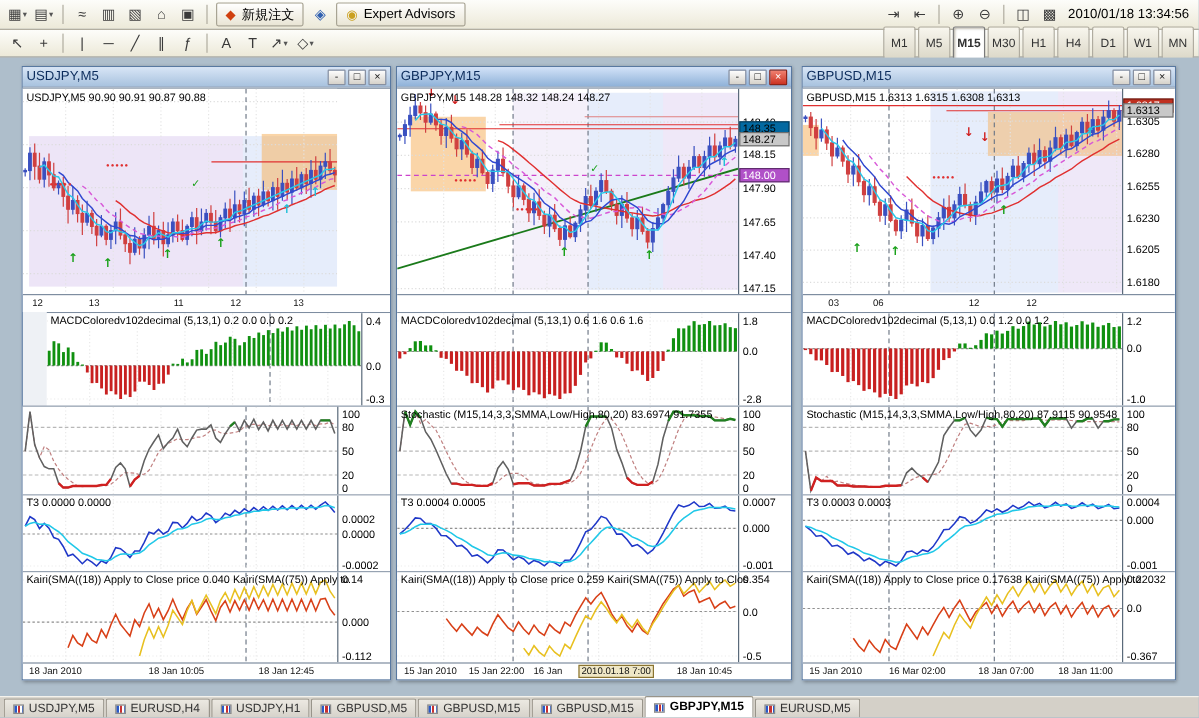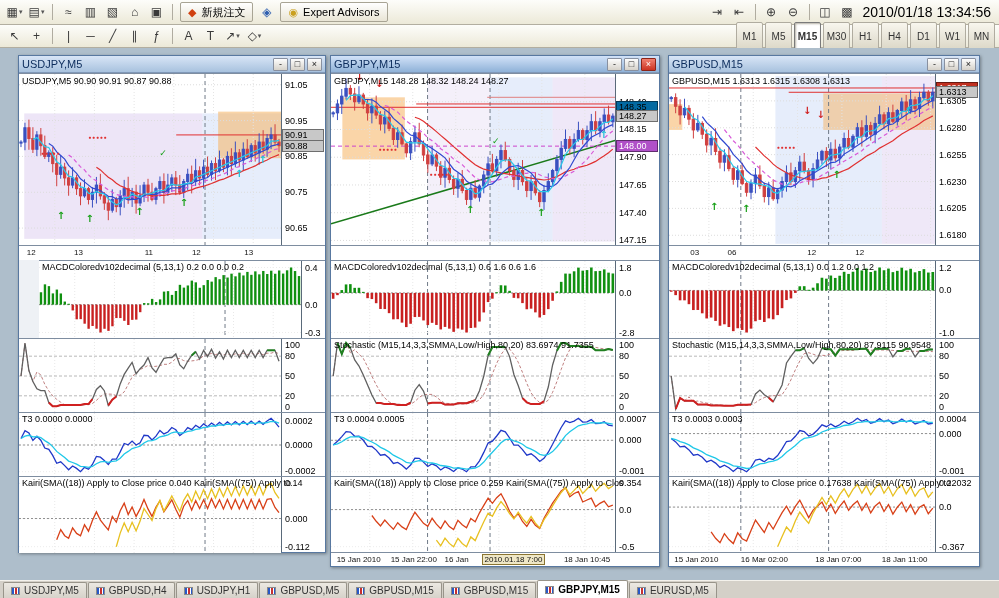--- a/index.html
+++ b/index.html
@@ -6,21 +6,21 @@
   html,body{width:999px;height:598px;overflow:hidden}
   body{font-family:"Liberation Sans",sans-serif;background:#b4c0cc;position:relative;font-size:11px;color:#000}
   .toolbar{position:absolute;left:0;right:0;background:linear-gradient(#fdfdfa,#ece9d8);border-bottom:1px solid #b2aea0;display:flex;align-items:center;gap:1px;padding:0 4px}
   #tb1{top:0;height:25px}
   #tb2{top:25px;height:23px}
   .tbtn{min-width:21px;height:19px;display:flex;align-items:center;justify-content:center;font-size:12px;color:#3a3a3a;border:1px solid transparent;border-radius:2px;cursor:default}
   .tbtn .dd{font-size:7px;color:#555;margin-left:1px}
   .tsep{width:1px;height:16px;background:#b0aca0;margin:0 4px}
   .tbtext{display:flex;align-items:center;gap:5px;border:1px solid #a8a494;border-radius:2px;background:linear-gradient(#ffffff,#e9e5d5);height:20px;padding:0 7px;font-size:11px;margin:0 2px;white-space:nowrap}
   .spacer{flex:1}
-  .clock{font-size:14px;color:#000;margin:0 4px;white-space:nowrap}
+  .clock{font-size:11px;color:#000;margin:0 4px;white-space:nowrap}
   .tf{width:27px;height:28px;font-size:10px;border:1px solid #b0aca0;border-radius:2px;display:flex;align-items:center;justify-content:center;background:linear-gradient(#f8f6ee,#dcd8c8);color:#333;margin-left:1px}
   .tf.active{background:#fff;border-color:#7a7a7a;font-weight:bold;box-shadow:inset 1px 1px 2px #b8b4a8}
   #workspace{position:absolute;top:48px;bottom:18px;left:0;right:0;background:#aebecb}
   .window{position:absolute;top:7px;background:#eef1f5;border:1px solid #5878a0;box-shadow:1px 1px 3px rgba(0,0,0,.35)}
   .titlebar{height:17px;background:linear-gradient(#d8e5f6,#a8c2de);display:flex;align-items:center;padding:0 3px;gap:2px;border-bottom:1px solid #8098b8}
   .titlebar.active{background:linear-gradient(#d2e2f8,#8fb2d8)}
   .titlebar .title{font-size:11px;color:#0c2c5c;flex:1;white-space:nowrap;overflow:hidden}
   .winbtn{width:15px;height:13px;font-size:9px;line-height:11px;display:flex;align-items:center;justify-content:center;background:linear-gradient(#fdfdfd,#d6d2ca);border:1px solid #8890a0;color:#222;border-radius:1px}
   .winbtn.closebtn.activeclose{background:linear-gradient(#f08070,#cc3322);color:#fff;border-color:#8c2418}
   .pane{position:relative;display:flex;background:#fff;border-top:1px solid #7e8da0}
@@ -316,29 +316,20 @@
           <text x="70.74000000000001" y="148.1249999999992" fill="#18a018" font-size="10" text-anchor="middle" font-family="&quot;DejaVu Sans&quot;,sans-serif" font-weight="bold">↑</text>
           <text x="120.52000000000001" y="140.95833333333402" fill="#18a018" font-size="10" text-anchor="middle" font-family="&quot;DejaVu Sans&quot;,sans-serif" font-weight="bold">↑</text>
           <text x="165.06" y="131.99999999999872" fill="#18a018" font-size="10" text-anchor="middle" font-family="&quot;DejaVu Sans&quot;,sans-serif" font-weight="bold">↑</text>
           <text x="220.07999999999998" y="103.3333333333329" fill="#20c0d8" font-size="10" text-anchor="middle" font-family="&quot;DejaVu Sans&quot;,sans-serif" font-weight="bold">↑</text>
           <text x="243.66000000000003" y="88.99999999999746" fill="#20c0d8" font-size="10" text-anchor="middle" font-family="&quot;DejaVu Sans&quot;,sans-serif" font-weight="bold">↑</text>
           <text x="78.6" y="65.7083333333318" fill="#e03030" font-size="6" text-anchor="middle" font-family="&quot;DejaVu Sans&quot;,sans-serif" font-weight="bold">•••••</text>
           <text x="31.439999999999998" y="81.83333333333228" fill="#e03030" font-size="6" text-anchor="middle" font-family="&quot;DejaVu Sans&quot;,sans-serif" font-weight="bold">•••••</text>
           <text x="144.10000000000002" y="81.83333333333228" fill="#18a018" font-size="9" text-anchor="middle" font-family="&quot;DejaVu Sans&quot;,sans-serif" font-weight="bold">✓</text>
         </svg>
         <span class="hdr">USDJPY,M5 90.90 90.91 90.87 90.88</span>
-        <div class="paxis">
-          <span class="tick" style="top: 10.75px;">91.05</span>
-          <span class="tick" style="top: 46.5833px;">90.95</span>
-          <span class="tick" style="top: 82.4167px;">90.85</span>
-          <span class="tick" style="top: 118.25px;">90.75</span>
-          <span class="tick" style="top: 154.083px;">90.65</span>
-          <span class="marker" style="top: 60.9167px; background: rgb(200, 200, 200); color: rgb(0, 0, 0);">90.91</span>
-          <span class="marker" style="top: 71.6667px; background: rgb(200, 200, 200); color: rgb(0, 0, 0);">90.88</span>
-        </div>
       </div>
       <div class="taxis" style="height: 15px;">
         <span style="left: 7.86px;">12</span>
         <span style="left: 55.02px;">13</span>
         <span style="left: 125.76px;">11</span>
         <span style="left: 172.92px;">12</span>
         <span style="left: 225.32px;">13</span>
       </div>
       <div class="pane" style="height: 78px; margin-left: 20px;">
         <svg width="262" height="78">
@@ -465,21 +456,21 @@
           <line x1="186.01999999999998" y1="0" x2="186.01999999999998" y2="64" stroke="#707a88" stroke-dasharray="4,3"></line>
           <line x1="0" y1="5.333333333333333" x2="262" y2="5.333333333333333" stroke="#ececec" stroke-dasharray="1,2"></line>
           <line x1="0" y1="32" x2="262" y2="32" stroke="#ececec" stroke-dasharray="1,2"></line>
           <line x1="0" y1="58.666666666666664" x2="262" y2="58.666666666666664" stroke="#ececec" stroke-dasharray="1,2"></line>
           <line x1="0" y1="32" x2="262" y2="32" stroke="#909090" stroke-dasharray="2,2"></line>
           <path d="M2.0,25.5L6.0,17.6L9.9,20.0L13.9,27.5L17.9,23.2L21.8,27.2L25.8,35.0L29.8,36.4L33.7,42.4L37.7,50.3L41.7,48.8L45.7,52.6L49.6,56.8L53.6,53.0L57.6,55.4L61.5,58.7L65.5,54.3L69.5,56.3L73.4,51.5L77.4,43.4L81.4,44.2L85.3,47.4L89.3,51.6L93.3,46.2L97.3,46.2L101.2,38.9L105.2,30.5L109.2,31.8L113.1,28.1L117.1,32.0L121.1,29.7L125.0,22.3L129.0,22.7L133.0,27.0L137.0,23.2L140.9,17.4L144.9,20.9L148.9,19.0L152.8,14.5L156.8,16.8L160.8,22.5L164.7,19.6L168.7,14.6L172.7,16.7L176.7,12.3L180.6,14.9L184.6,10.9L188.6,13.7L192.5,10.0L196.5,12.9L200.5,9.3L204.4,12.4L208.4,8.9L212.4,12.0L216.3,8.5L220.3,11.8L224.3,8.3L228.3,11.6L232.2,8.1L236.2,11.4L240.2,8.0L244.1,11.3L248.1,8.0L252.1,5.3L256.0,9.2L260.0,14.1" fill="none" stroke="#2038c8" stroke-width="1.3"></path>
           <path d="M2.0,25.5L6.0,23.2L9.9,22.3L13.9,23.8L17.9,23.6L21.8,24.6L25.8,27.6L29.8,30.1L33.7,33.6L37.7,38.4L41.7,41.4L45.7,44.6L49.6,48.1L53.6,49.5L57.6,51.2L61.5,53.3L65.5,53.6L69.5,54.4L73.4,53.5L77.4,50.7L81.4,48.8L85.3,48.4L89.3,49.3L93.3,48.4L97.3,47.8L101.2,45.2L105.2,41.0L109.2,38.4L113.1,35.5L117.1,34.5L121.1,33.1L125.0,30.0L129.0,27.9L133.0,27.6L137.0,26.4L140.9,23.8L144.9,23.0L148.9,21.9L152.8,19.8L156.8,18.9L160.8,20.0L164.7,19.9L168.7,18.4L172.7,17.9L176.7,16.3L180.6,15.9L184.6,14.5L188.6,14.2L192.5,13.0L196.5,13.0L200.5,11.9L204.4,12.1L208.4,11.2L212.4,11.4L216.3,10.6L220.3,10.9L224.3,10.2L228.3,10.6L232.2,9.9L236.2,10.3L240.2,9.7L244.1,10.1L248.1,9.5L252.1,8.3L256.0,8.6L260.0,10.2" fill="none" stroke="#20c8e8" stroke-width="1.3"></path>
         </svg>
         <span class="plabel">T3 0.0000 0.0000</span>
         <div class="paxis">
-          <span class="tick" style="top: 8px; text-align: right;">0.0002</span>
+          <span class="tick" style="top: 20px; text-align: right;">0.0002</span>
           <span class="tick" style="top: 32px;">0.0000</span>
           <span class="tick" style="top: 58px;">-0.0002</span>
         </div>
       </div>
       <div class="pane" style="height: 76px;">
         <svg width="262" height="76">
           <line x1="35.72727272727273" y1="0" x2="35.72727272727273" y2="76" stroke="#e8e8e8" stroke-dasharray="1,2"></line>
           <line x1="75.42424242424242" y1="0" x2="75.42424242424242" y2="76" stroke="#e8e8e8" stroke-dasharray="1,2"></line>
           <line x1="115.12121212121212" y1="0" x2="115.12121212121212" y2="76" stroke="#e8e8e8" stroke-dasharray="1,2"></line>
           <line x1="154.8181818181818" y1="0" x2="154.8181818181818" y2="76" stroke="#e8e8e8" stroke-dasharray="1,2"></line>
@@ -492,20 +483,25 @@
           <line x1="0" y1="41.518518518518526" x2="262" y2="41.518518518518526" stroke="#909090" stroke-dasharray="2,2"></line>
           <path d="M37.7,62.8L41.7,52.6L45.7,58.7L49.6,61.3L53.6,50.8L57.6,56.4L61.5,58.7L65.5,47.7L69.5,54.2L73.4,43.6L77.4,34.9L81.4,43.2L85.3,48.1L89.3,53.0L93.3,39.4L97.3,45.1L101.2,33.8L105.2,26.2L109.2,37.5L113.1,30.0L117.1,39.4L121.1,31.9L125.0,22.4L129.0,31.9L133.0,39.4L137.0,30.0L140.9,23.9L144.9,34.9L148.9,28.8L152.8,22.8L156.8,32.2L160.8,40.2L164.7,29.2L168.7,23.6L172.7,33.0L176.7,23.6L180.6,31.5L184.6,22.8L188.6,31.5L192.5,21.7L196.5,30.7L200.5,22.8L204.4,31.9L208.4,22.4L212.4,31.9L216.3,22.4L220.3,31.9L224.3,22.4L228.3,31.9L232.2,22.4L236.2,31.9L240.2,22.4L244.1,31.9L248.1,22.4L252.1,21.7L256.0,30.4L260.0,35.7" fill="none" stroke="#d84018" stroke-width="1.3"></path>
           <path d="M97.3,69.7L101.2,56.1L105.2,45.9L109.2,54.7L113.1,45.3L117.1,53.8L121.1,44.1L125.0,31.6L129.0,37.5L133.0,43.5L137.0,31.6L140.9,23.4L144.9,34.1L148.9,26.6L152.8,19.0L156.8,26.7L160.8,34.4L164.7,23.4L168.7,16.9L172.7,24.9L176.7,14.2L180.6,22.5L184.6,12.7L188.6,21.7L192.5,11.9L196.5,21.0L200.5,11.2L204.4,19.6L208.4,10.1L212.4,18.9L216.3,9.6L220.3,18.7L224.3,8.9L228.3,18.0L232.2,8.9L236.2,18.0L240.2,8.3L244.1,17.7L248.1,8.3L252.1,6.3L256.0,15.7L260.0,21.4" fill="none" stroke="#e8c020" stroke-width="1.3"></path>
         </svg>
         <span class="plabel">Kairi(SMA((18)) Apply to Close price 0.040 Kairi(SMA((75)) Apply to</span>
         <div class="paxis">
           <span class="tick" style="top: 6.33333px;">0.14</span>
           <span class="tick" style="top: 41.5185px;">0.000</span>
           <span class="tick" style="top: 69.6667px;">-0.112</span>
         </div>
+      </div>
+      <div class="taxis" style="height: 14px;">
+        <span style="left: 5.24px;">18 Jan 2010</span>
+        <span style="left: 104.8px;">18 Jan 10:05</span>
+        <span style="left: 196.5px;">18 Jan 12:45</span>
       </div>
     </div>
     <div class="window" style="left: 330px; width: 330px;">
       <div class="titlebar active">
         <span class="title">GBPJPY,M15</span>
         <div class="winbtn">-</div>
         <div class="winbtn">□</div>
         <div class="winbtn closebtn activeclose">×</div>
       </div>
       <div class="pane" style="height: 172px;">
@@ -1215,21 +1211,21 @@
       </div>
     </div>
   </div>
 <div id="tabbar">
     <div class="tab">
       <span class="tabicon"></span>
       <span>USDJPY,M5</span>
     </div>
     <div class="tab">
       <span class="tabicon"></span>
-      <span>GBPUSD,H4</span>
+      <span>EURUSD,H4</span>
     </div>
     <div class="tab">
       <span class="tabicon"></span>
       <span>USDJPY,H1</span>
     </div>
     <div class="tab">
       <span class="tabicon"></span>
       <span>GBPUSD,M5</span>
     </div>
     <div class="tab">

